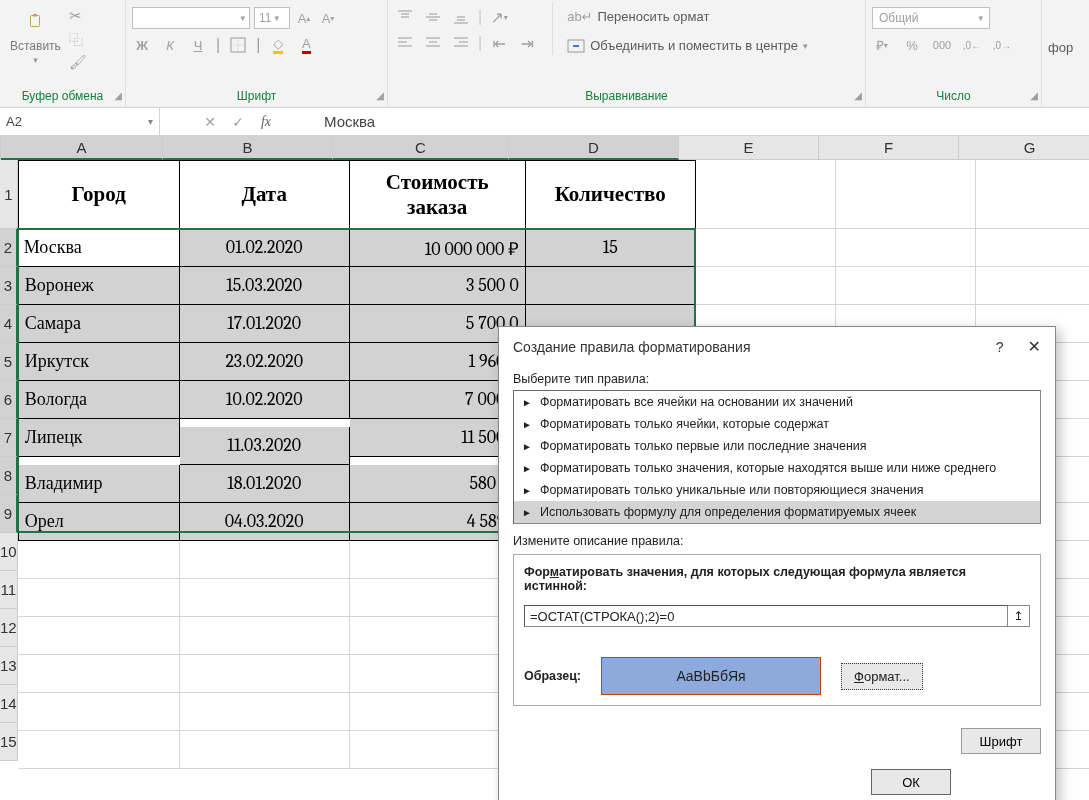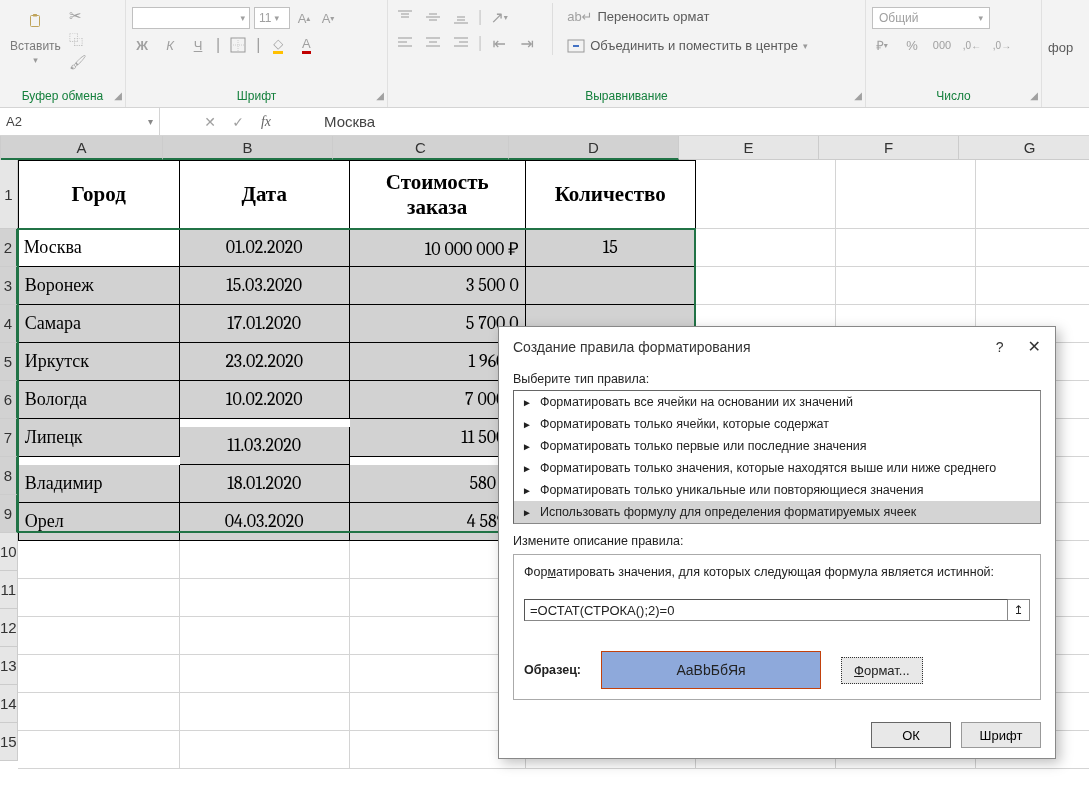--- a/index.html
+++ b/index.html
@@ -77,33 +77,33 @@
 .dialog-title-right span { cursor: pointer; }
 .close-x { font-size: 16px; }
 .dialog-body { padding: 0 14px 12px 14px; font-size: 12.5px; color: #222; }
 .rule-type-label { margin: 10px 0 4px 0; }
 .rule-list { border: 1px solid #888; background: #fff; border-top-color: #666; border-left-color: #666; }
 .rule-item { padding: 4px 8px; display: flex; gap: 4px; align-items: center; cursor: pointer; }
 .rule-item.sel { background: #d4d4d4; }
 .rule-arrow { font-size: 10px; margin-right: 4px; }
 .edit-label { margin: 10px 0 6px 0; }
 .edit-group { border: 1px solid #aaa; padding: 10px; }
-.bold-label { font-weight: normal; margin-bottom: 20px; }
+.bold-label { font-weight: bold; margin-bottom: 12px; }
 .bold-label .u { text-decoration: underline; }
 .formula-row { display: flex; }
 .formula-box { flex: 1; border: 1px solid #888; border-top-color: #555; border-left-color: #555; height: 22px; padding: 0 5px; font-size: 13px; display: flex; align-items: center; }
 .ref-btn { width: 22px; height: 22px; border: 1px solid #888; border-left: none; display: flex; align-items: center; justify-content: center; cursor: pointer; font-size: 12px; }
 .preview-row { display: flex; align-items: center; gap: 20px; margin-top: 30px; }
 .preview-label { font-weight: bold; }
 .preview-box { width: 220px; height: 38px; background: #8ea9db; border: 1px solid #c2410c; display: flex; align-items: center; justify-content: center; font-size: 14px; color: #222; }
 .format-btn { border: 1px dotted #333; padding: 5px 12px; background: #e8e8e8; cursor: pointer; font-size: 13px; }
 .format-btn .u { text-decoration: underline; }
 .dialog-buttons { display: flex; justify-content: flex-end; gap: 10px; padding: 10px 14px; }
 .dlg-btn { width: 80px; height: 26px; border: 1px solid #999; background: #e8e8e8; font-size: 13px; cursor: pointer; display: flex; align-items: center; justify-content: center; }
-.dlg-btn.primary { border: 1px solid #666; }
+.dlg-btn.primary { border: 1px solid #666; margin-top: 41px; }
 
 svg { display: block; }
 .clip-icon { width: 12px; height: 14px; }
 </style>
 </head>
 <body>
 
 <div class="ribbon">
   <div class="ribbon-group" style="width:126px">
     <div class="ribbon-group-controls">

